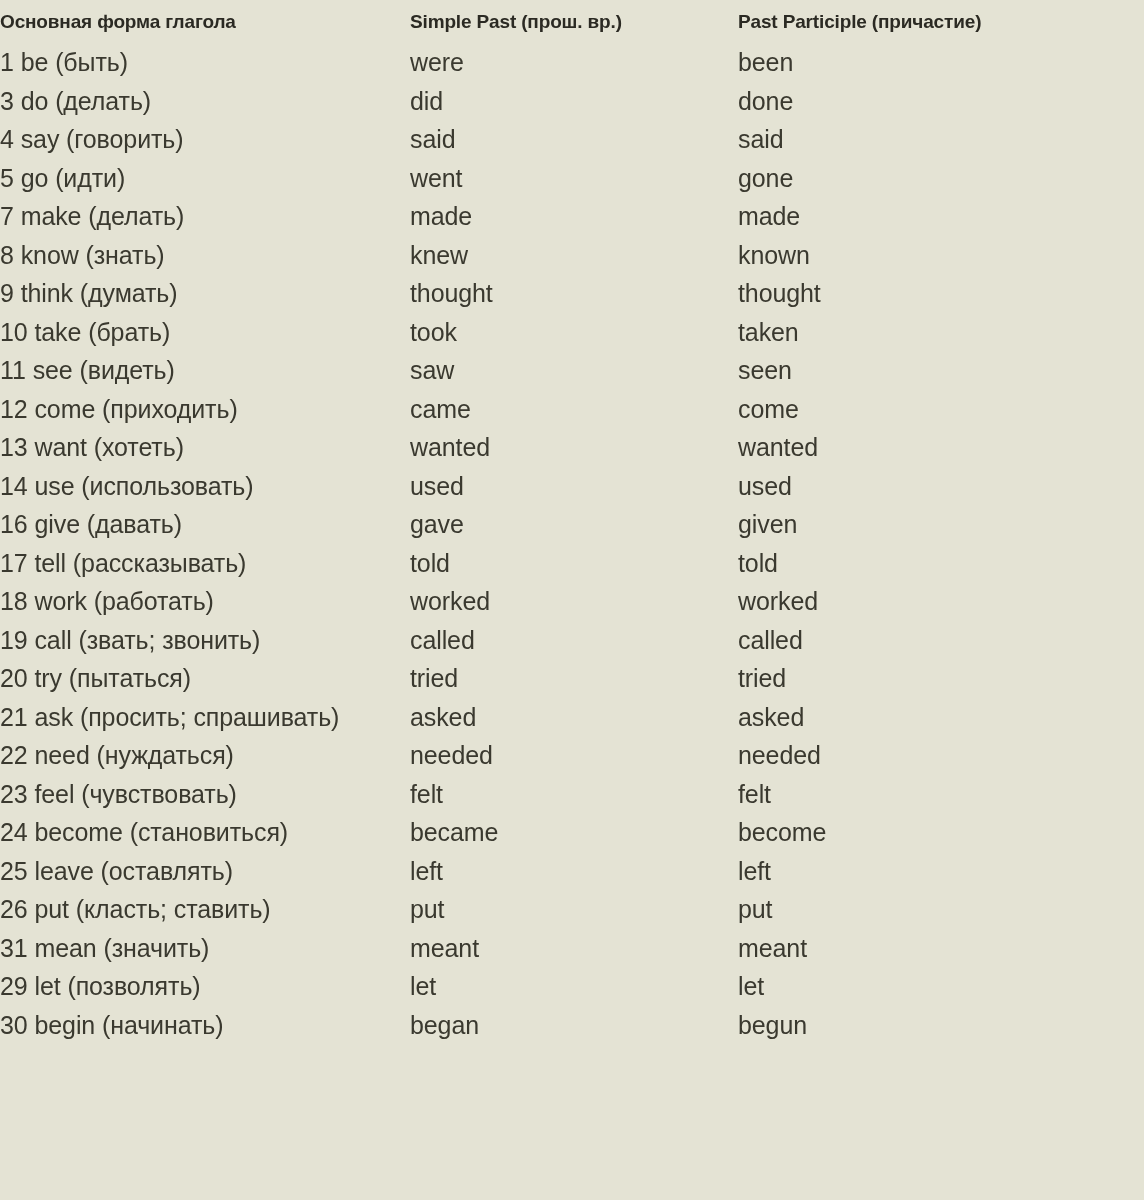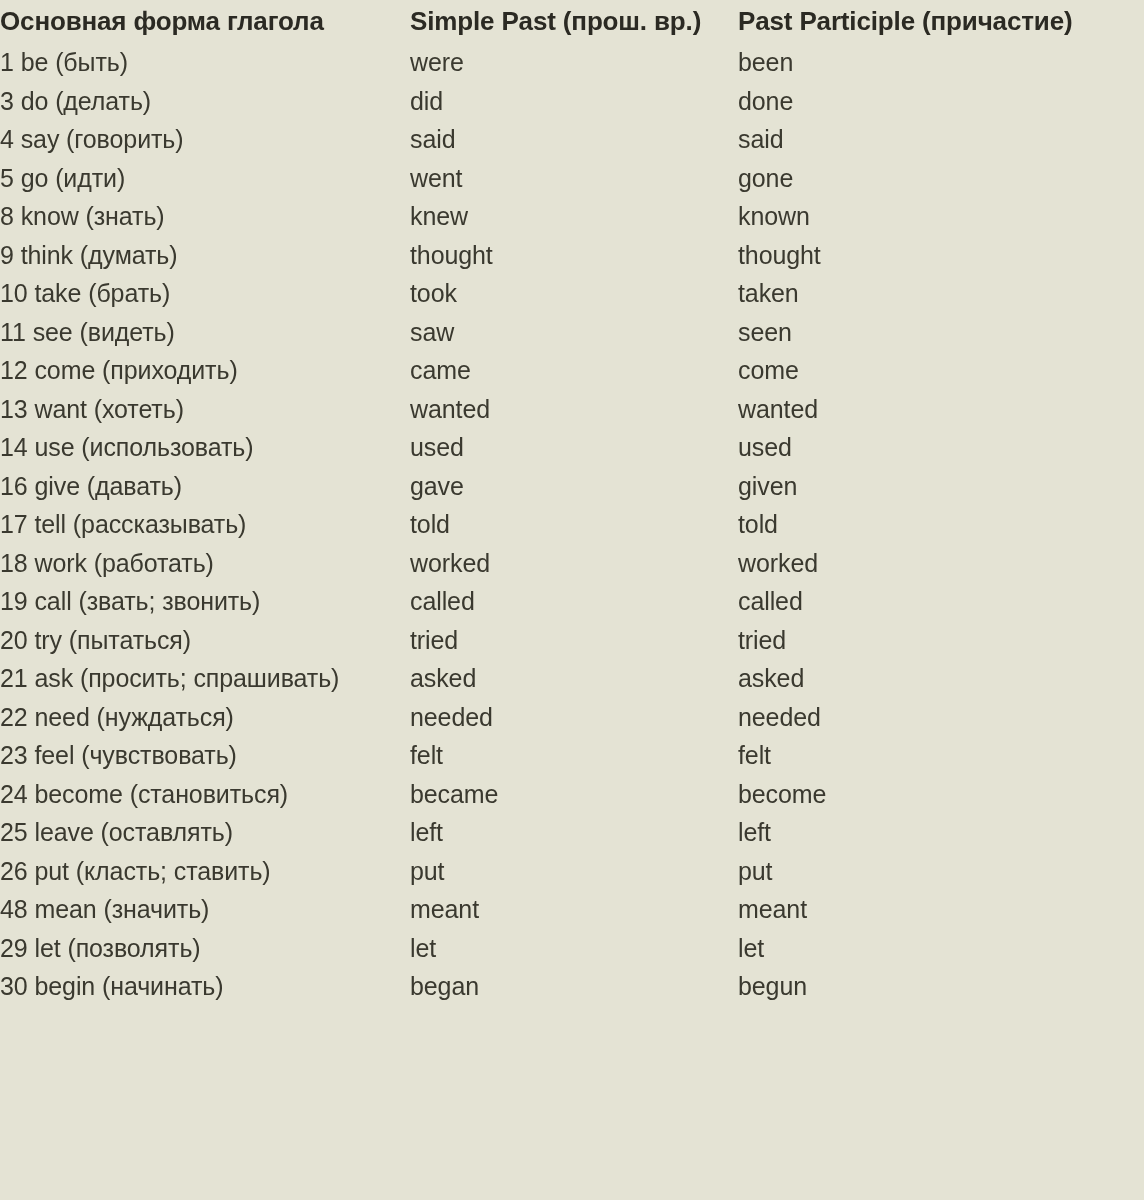--- a/index.html
+++ b/index.html
@@ -38,21 +38,21 @@
   .verb-table td {
     text-align: left;
     vertical-align: baseline;
     padding: 0;
     border: none;
     white-space: nowrap;
     overflow: visible;
   }
 
   thead th {
-    font-size: 26px;
+    font-size: 19px;
     font-weight: bold;
     letter-spacing: -0.15px;
     height: 43px;
     line-height: 43px;
     color: #2b2a23;
   }
 
   tbody td {
     font-size: 25px;
     font-weight: normal;
@@ -103,20 +103,25 @@
           <td class="pad-l cell-base"><span class="num">4</span> <span class="gloss">say (говорить)</span></td>
           <td>said</td>
           <td>said</td>
         </tr>
         <tr>
           <td class="pad-l cell-base"><span class="num">5</span> <span class="gloss">go (идти)</span></td>
           <td>went</td>
           <td>gone</td>
         </tr>
         <tr>
+          <td class="pad-l cell-base"><span class="num">7</span> <span class="gloss">make (делать)</span></td>
+          <td>made</td>
+          <td>made</td>
+        </tr>
+        <tr>
           <td class="pad-l cell-base"><span class="num">8</span> <span class="gloss">know (знать)</span></td>
           <td>knew</td>
           <td>known</td>
         </tr>
         <tr>
           <td class="pad-l cell-base"><span class="num">9</span> <span class="gloss">think (думать)</span></td>
           <td>thought</td>
           <td>thought</td>
         </tr>
         <tr>
@@ -193,21 +198,21 @@
           <td class="pad-l cell-base"><span class="num">25</span> <span class="gloss">leave (оставлять)</span></td>
           <td>left</td>
           <td>left</td>
         </tr>
         <tr>
           <td class="pad-l cell-base"><span class="num">26</span> <span class="gloss">put (класть; ставить)</span></td>
           <td>put</td>
           <td>put</td>
         </tr>
         <tr>
-          <td class="pad-l cell-base"><span class="num">48</span> <span class="gloss">mean (значить)</span></td>
+          <td class="pad-l cell-base"><span class="num">31</span> <span class="gloss">mean (значить)</span></td>
           <td>meant</td>
           <td>meant</td>
         </tr>
         <tr>
           <td class="pad-l cell-base"><span class="num">29</span> <span class="gloss">let (позволять)</span></td>
           <td>let</td>
           <td>let</td>
         </tr>
         <tr>
           <td class="pad-l cell-base"><span class="num">30</span> <span class="gloss">begin (начинать)</span></td>

